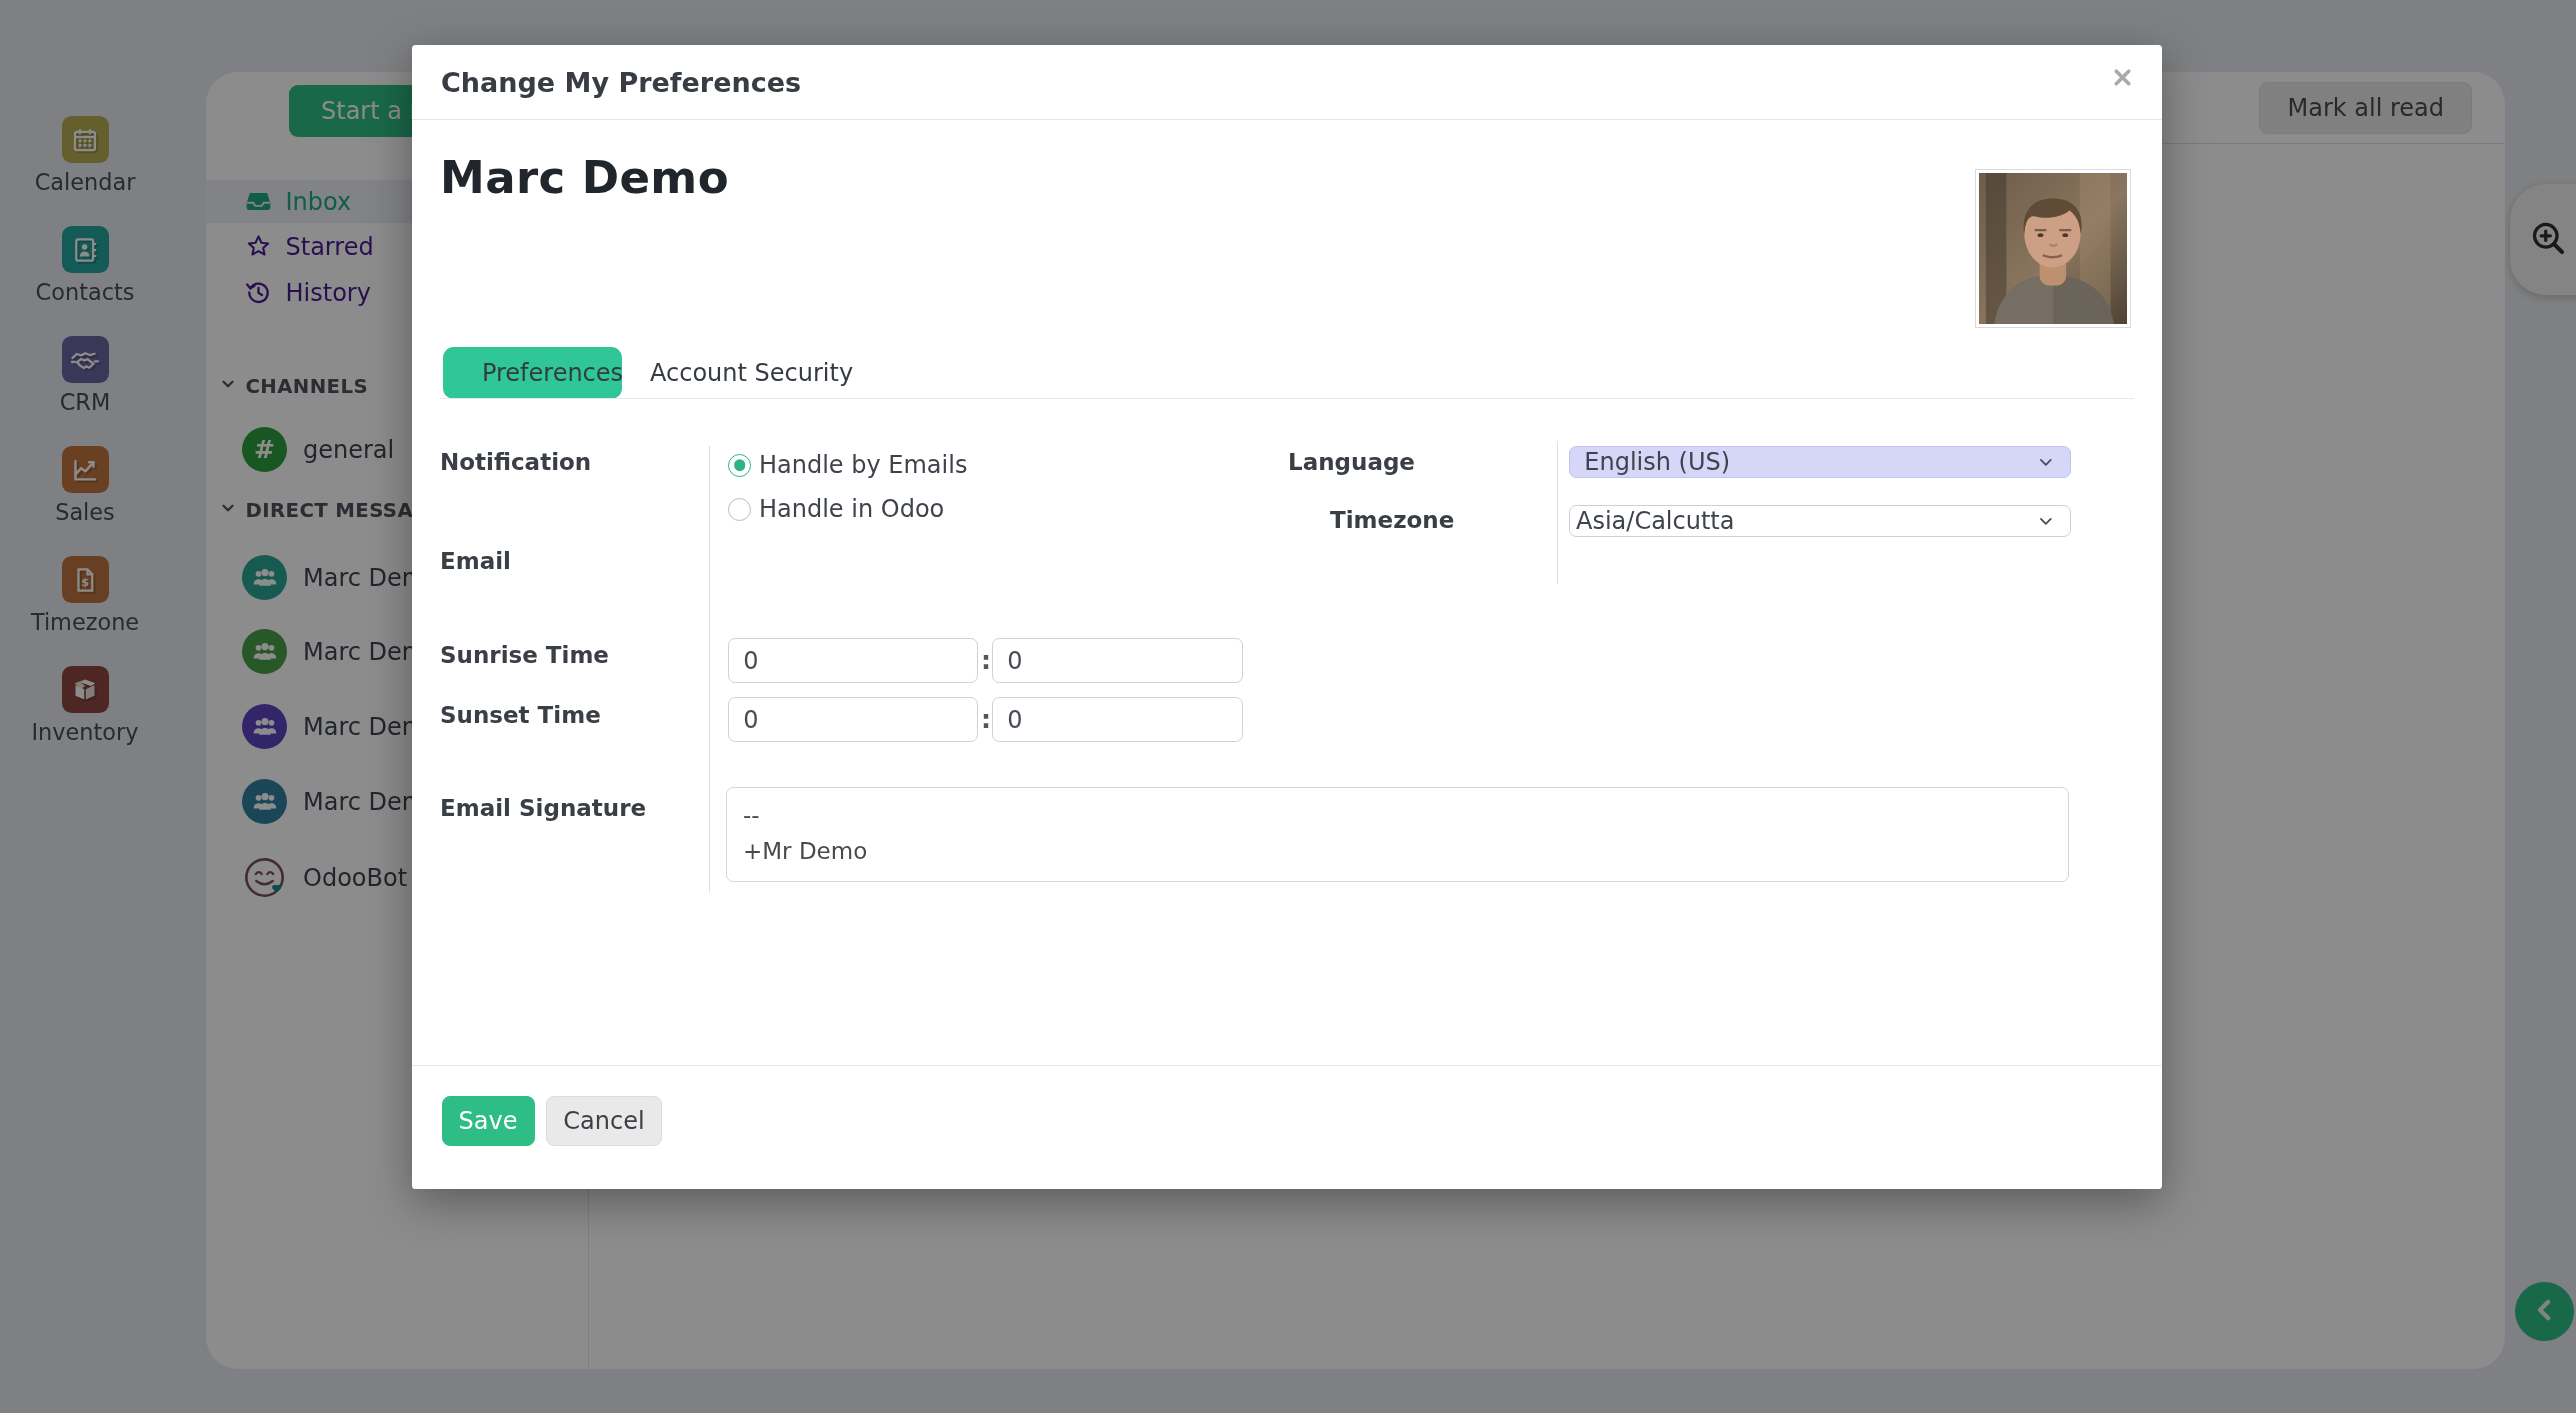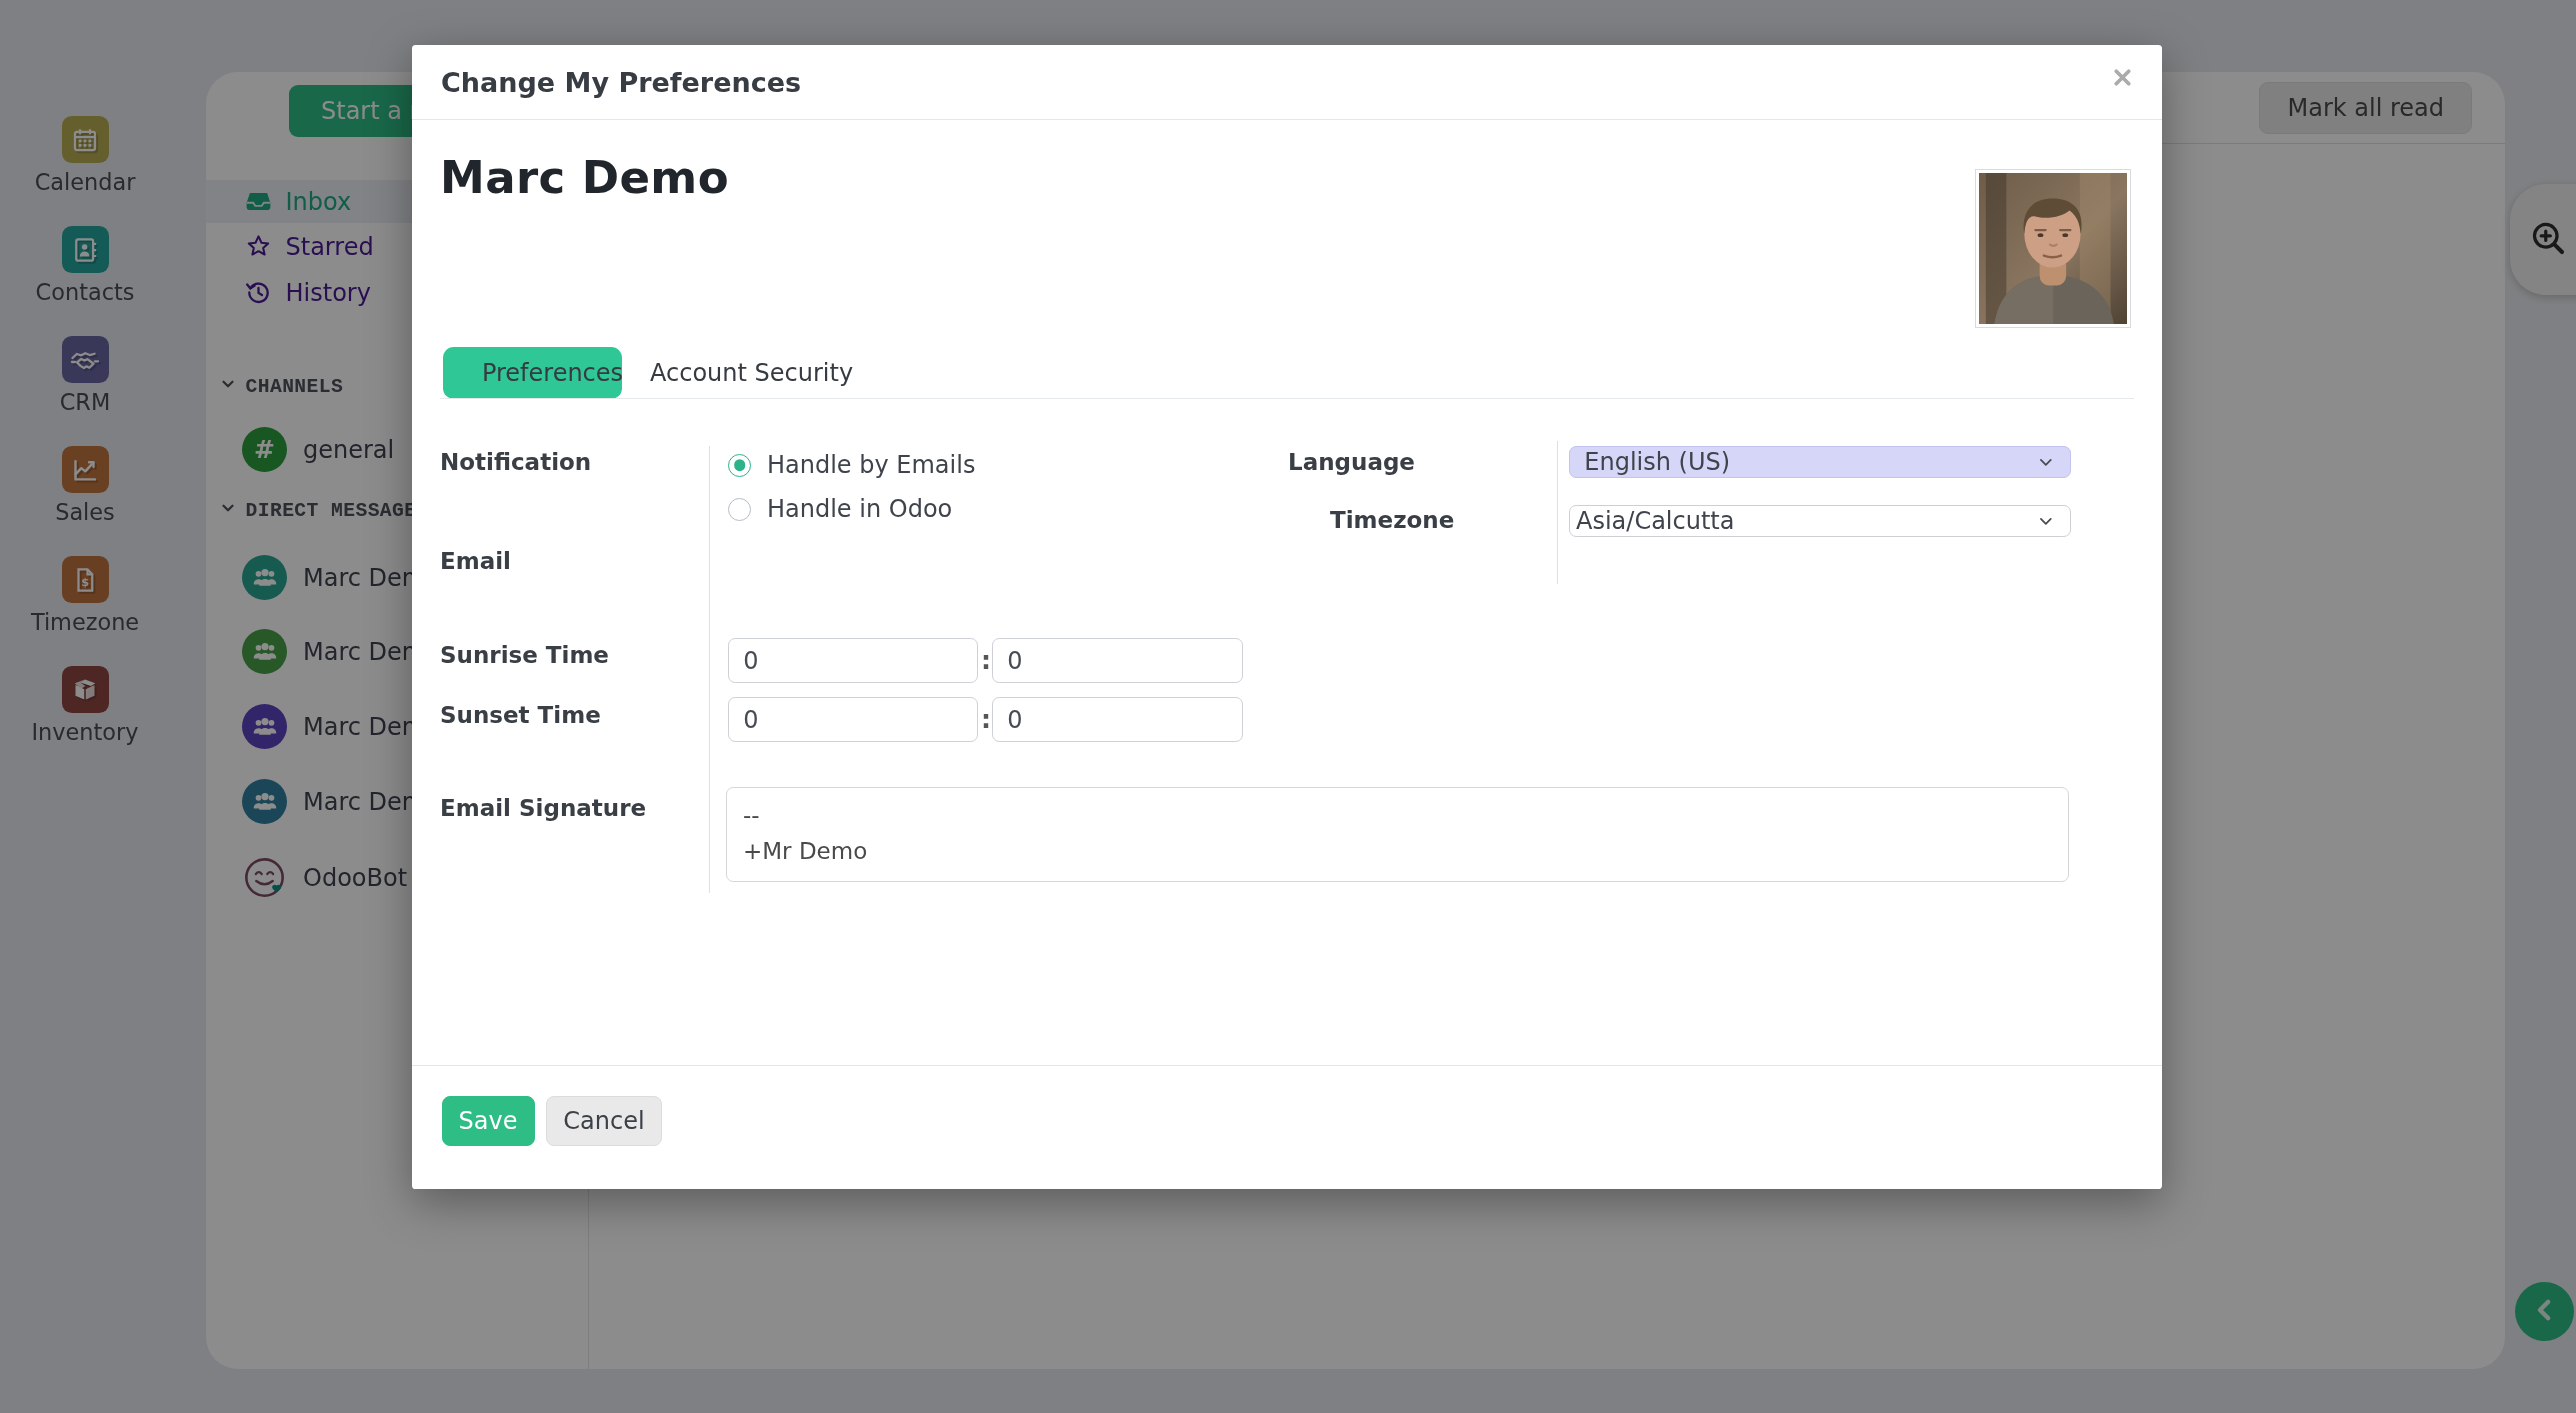--- a/index.html
+++ b/index.html
@@ -27,21 +27,21 @@
 
   
   .panel{position:absolute;left:206px;top:72px;width:2299px;height:1297px;background:#ffffff;border-radius:32px;overflow:hidden;}
   .discuss-sidebar{position:absolute;left:0;top:0;width:383px;height:100%;border-right:0.9px solid #e3e5e8;}
   .btn-start{position:absolute;left:83px;top:13.4px;width:252px;height:52px;background:var(--primary);color:#fff;font-size:24px;
     border:none;border-radius:9px;white-space:nowrap;overflow:hidden;font-family:inherit;cursor:pointer;}
   .side-row{position:absolute;left:0;width:383px;height:43px;display:flex;align-items:center;font-size:24px;color:#4c1d95;cursor:pointer;}
   .side-row .ic{width:29px;margin-left:38px;margin-right:12.5px;display:flex;flex:none;}
   .side-row.active{background:#eceff4;color:var(--inbox-green);}
   .side-header{position:absolute;left:12.5px;height:27px;display:flex;align-items:center;gap:9px;font-size:19.7px;font-weight:bold;
-    color:#4d525c;letter-spacing:0.4px;cursor:pointer;white-space:nowrap;font-family:Liberation Mono, monospace;}
+    color:#4d525c;letter-spacing:0.4px;cursor:pointer;white-space:nowrap;}
   .chat-row{position:absolute;left:0;width:383px;height:47px;display:flex;align-items:center;font-size:24px;color:#3f4450;cursor:pointer;white-space:nowrap;}
   .chat-avatar{width:45px;height:45px;border-radius:50%;margin-left:36px;margin-right:16px;display:flex;align-items:center;justify-content:center;flex:none;}
   .hash-glyph{color:#fff;font-weight:bold;font-size:25px;line-height:1;}
 
   .content-topbar{position:absolute;left:384px;top:0;right:0;height:72px;border-bottom:0.9px solid #dde0e4;}
   .btn-markread{position:absolute;right:33px;top:9.8px;height:52px;padding:0 27px;background:#e9e9e9;border:0.9px solid #dedede;
     border-radius:9px;font-size:24px;color:#4c4c4c;font-family:inherit;cursor:pointer;}
 
   .zoom-pill{position:absolute;left:2510px;top:184px;width:85px;height:111px;background:#f1f1f1;border-radius:36px 0 0 36px;
     box-shadow:0 2.7px 9px rgba(0,0,0,.18);display:flex;align-items:center;padding-left:18px;cursor:pointer;}
@@ -61,21 +61,21 @@
   .avatar-box svg{display:block;width:100%;height:100%;}
 
   .tab{position:absolute;top:302px;height:52px;display:flex;align-items:center;justify-content:center;font-size:24px;color:#363b41;cursor:pointer;}
   .tab.active{left:31px;width:179px;background:var(--tab-green);border-radius:10.7px;padding-left:40px;}
   .tab.plain{left:215px;padding:0 23px;}
   .tabs-border{position:absolute;left:28px;right:28px;top:353px;height:0.9px;background:#e6e9ec;}
 
   .vsep{position:absolute;width:0.9px;background:#dfdfdf;}
   .flabel{position:absolute;font-size:23px;font-weight:bold;color:var(--label-dark);white-space:nowrap;}
 
-  .radio-row{position:absolute;display:flex;align-items:center;gap:16px;font-size:24px;color:#3f444c;cursor:pointer;}
+  .radio-row{position:absolute;display:flex;align-items:center;gap:8px;font-size:24px;color:#3f444c;cursor:pointer;}
   .radio{width:23px;height:23px;border-radius:50%;background:#fff;border:1.8px solid #b6bcc6;position:relative;flex:none;}
   .radio.checked{border-color:#2bb389;}
   .radio.checked::after{content:"";position:absolute;left:50%;top:50%;width:11.6px;height:11.6px;border-radius:50%;background:#2bb389;transform:translate(-50%,-50%);}
 
   .tinput{position:absolute;height:47px;border:0.9px solid #cdd0d4;border-radius:7.2px;padding:0 14.3px;font-size:24px;color:#474c54;
     font-family:inherit;background:#fff;outline:none;}
   .colon{position:absolute;font-size:25px;font-weight:bold;color:#555;}
 
   .sigbox{position:absolute;left:314px;top:742px;width:1343px;height:95px;border:0.9px solid #d6d6d6;border-radius:7.2px;padding:9px 16px;
     font-size:23px;color:#4a4a4a;line-height:36px;cursor:text;}

